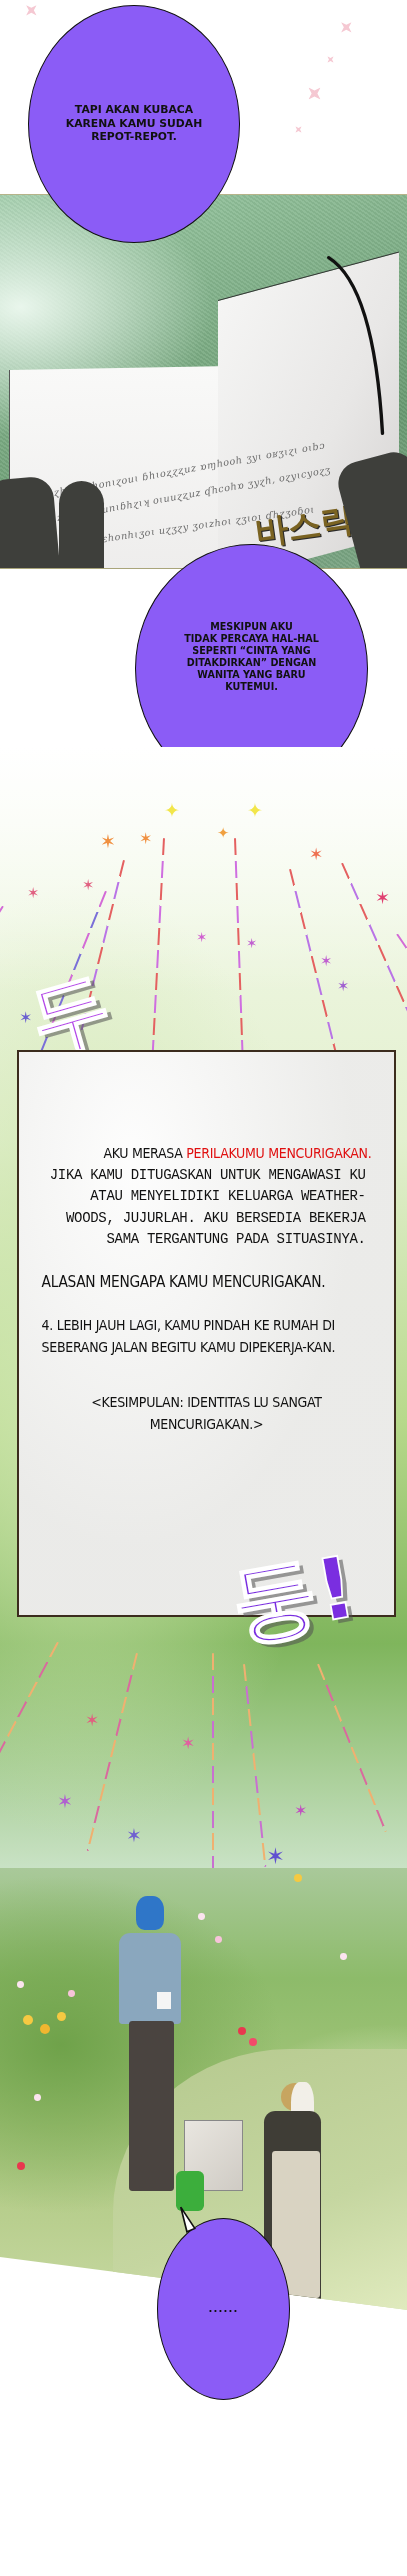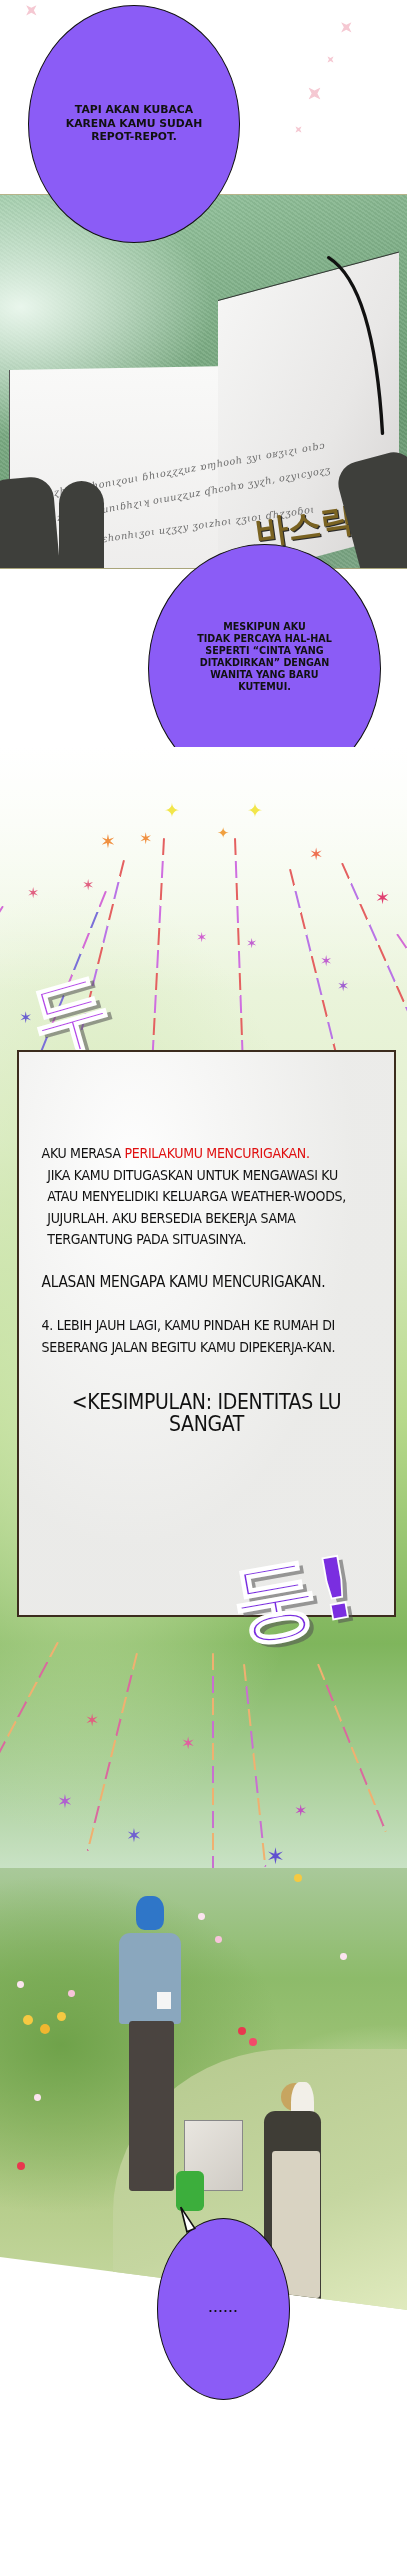--- a/index.html
+++ b/index.html
@@ -130,21 +130,21 @@
 </section>
 
 <div class="abs bubble" style="left:28px;top:4.5px;width:212px;height:238px;">
   <div class="bubble-text" style="font-size:10.8px;">
     <div>TAPI AKAN KUBACA</div>
     <div>KARENA KAMU SUDAH</div>
     <div>REPOT-REPOT.</div>
   </div>
 </div>
 
-<div class="abs bubble" style="left:148px;top:544px;width:233px;height:249px;text-align:center;">
+<div class="abs bubble" style="left:135px;top:544px;width:233px;height:249px;text-align:center;">
   <div class="bubble-text" style="font-size:9.6px;margin-top:-22.6px;">
     <div>MESKIPUN AKU</div>
     <div>TIDAK PERCAYA HAL-HAL</div>
     <div>SEPERTI “CINTA YANG</div>
     <div>DITAKDIRKAN” DENGAN</div>
     <div>WANITA YANG BARU</div>
     <div>KUTEMUI.</div>
   </div>
 </div>
 
@@ -183,30 +183,31 @@
   <div class="abs star" style="left:181px;top:988px;color:#e060a0;font-size:17px;">✶</div>
   <div class="abs star" style="left:57px;top:1045px;color:#b060d0;font-size:19px;">✶</div>
   <div class="abs star" style="left:294px;top:1056px;color:#c050c0;font-size:16px;">✶</div>
   <div class="abs star" style="left:126px;top:1079px;color:#7060d0;font-size:19px;">✶</div>
   <div class="abs star" style="left:266px;top:1098px;color:#6050d0;font-size:22.6px;">✶</div>
 </section>
 
 <div class="abs sfx-purple" style="left:31px;top:962px;font-size:79px;transform:rotate(-16deg);">두</div>
 
 <div class="abs note-box" style="left:17px;top:1050px;width:379px;height:567px;">
-  <div class="note-text" style="margin-top:91px;text-align:left;">
+  <div class="note-text" style="margin-top:91px;text-align:right;">
     <span>AKU MERASA </span><span class="red">PERILAKUMU MENCURIGAKAN.</span>
-    <div style="padding:0 5.7px;">JIKA KAMU DITUGASKAN UNTUK MENGAWASI KU ATAU MENYELIDIKI KELUARGA WEATHER-WOODS, JUJURLAH. AKU BERSEDIA BEKERJA SAMA TERGANTUNG PADA SITUASINYA.</div>
+    <div style="padding:0 5.7px;font-family:Liberation Mono, monospace;">JIKA KAMU DITUGASKAN UNTUK MENGAWASI KU ATAU MENYELIDIKI KELUARGA WEATHER-WOODS, JUJURLAH. AKU BERSEDIA BEKERJA SAMA TERGANTUNG PADA SITUASINYA.</div>
   </div>
   <div class="note-text" style="margin-top:21.5px;font-size:15.3px;">ALASAN MENGAPA KAMU MENCURIGAKAN.</div>
   <div style="margin-top:21.5px;">
     <div class="note-text">4. LEBIH JAUH LAGI, KAMU PINDAH KE RUMAH DI SEBERANG JALAN BEGITU KAMU DIPEKERJA-KAN.</div>
   </div>
-  <div class="note-text" style="margin-top:34px;text-align:center;font-size:21px;">
+  <div class="note-text" style="margin-top:34px;text-align:center;font-size:14px;">
     <div>&lt;KESIMPULAN: IDENTITAS LU SANGAT</div>
+    <div>MENCURIGAKAN.&gt;</div>
   </div>
 </div>
 
 <div class="abs sfx-purple" style="left:232px;top:1540px;font-size:85px;color:#7a2ee0;transform:rotate(-10deg);">둥!</div>
 
 <section class="abs garden">
   <div class="abs path" style="left:113px;top:181px;width:294px;height:272px;border-radius:60% 0 0 0;"></div>
 
   <div class="flower" style="left:22.6px;top:147px;width:10.2px;height:10.2px;background:#f5c942;"></div>
   <div class="flower" style="left:40px;top:156px;width:10.2px;height:10.2px;background:#f0b630;"></div>

